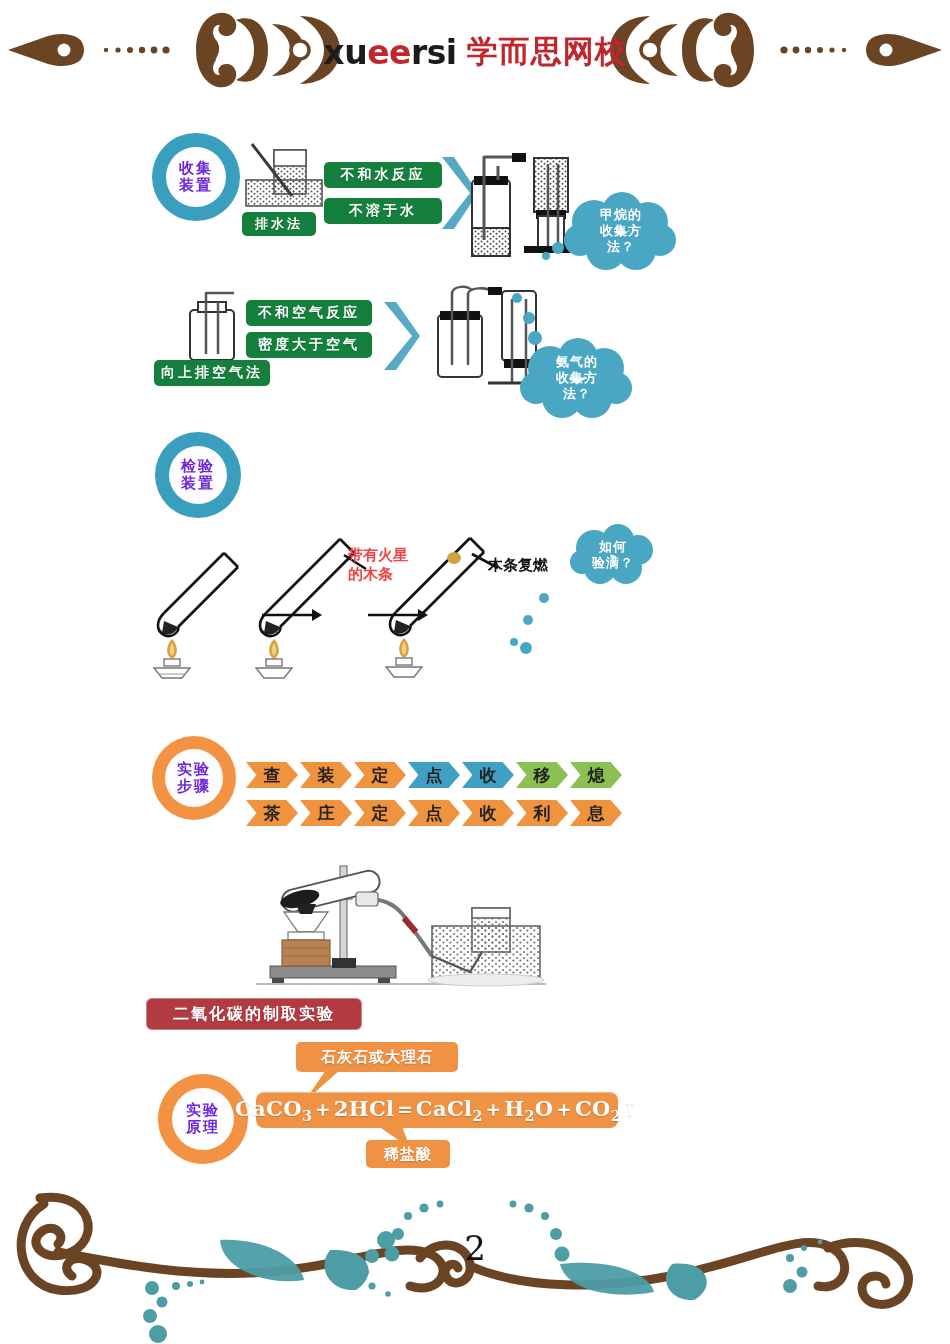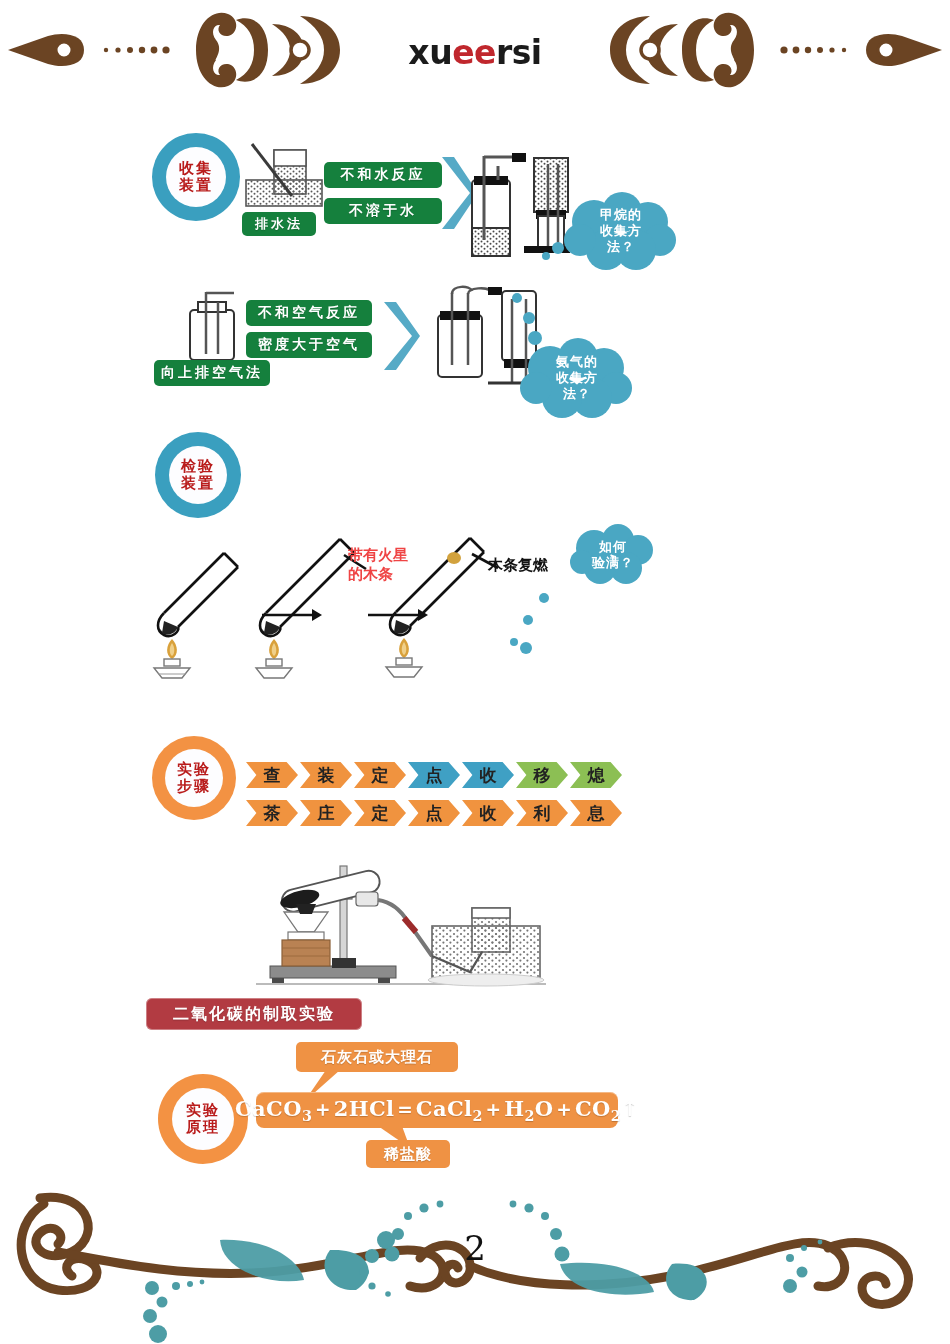--- a/index.html
+++ b/index.html
@@ -35,21 +35,21 @@
     display:flex;align-items:center;justify-content:center;
     box-sizing:border-box;
   }
   .badge .inner{
     border-radius:50%;background:#fdfdff;
     display:flex;flex-direction:column;align-items:center;justify-content:center;
     line-height:1.12;
   }
   .badge .inner span{
     font-family:"DejaVu Sans","Liberation Sans",sans-serif;
-    font-weight:bold;color:#b91c1c;letter-spacing:2px;
+    font-weight:bold;color:#6d28d9;letter-spacing:2px;
   }
   .badge-teal{background:#3a9fbf;}
   .badge-orange{background:#f39243;}
 
   
   .pill{
     position:absolute;box-sizing:border-box;
     display:flex;align-items:center;justify-content:center;
     color:#ffffff;font-weight:bold;
     font-family:"DejaVu Sans","Liberation Sans",sans-serif;
@@ -155,20 +155,21 @@
           <circle cx="154" cy="50" r="3.4"></circle>
             <circle cx="166" cy="50" r="3.6"></circle>
           <path d="M8 50 L48 36 C58 33 70 33 78 38 C86 43 86 57 78 62 C70 67 58 67 48 64 Z"></path>
           <circle cx="64" cy="50" r="8" fill="#fff"></circle>
           <circle cx="64" cy="50" r="8" fill="none" stroke="#6b4423" stroke-width="3"></circle>
         </g>
       </g>
     </svg>
     <div class="brand">
       <span class="brand-en"><span class="k">xu</span><span class="r">ee</span><span class="k">rsi</span></span>
+      <span class="brand-cn">学而思网校</span>
     </div>
   </div>
 
   <div class="badge badge-teal" style="left:152px;top:133px;width:88px;height:88px;">
     <div class="inner" style="width:60px;height:60px;">
       <span style="font-size:15px;">收集</span>
       <span style="font-size:15px;">装置</span>
     </div>
   </div>
 

